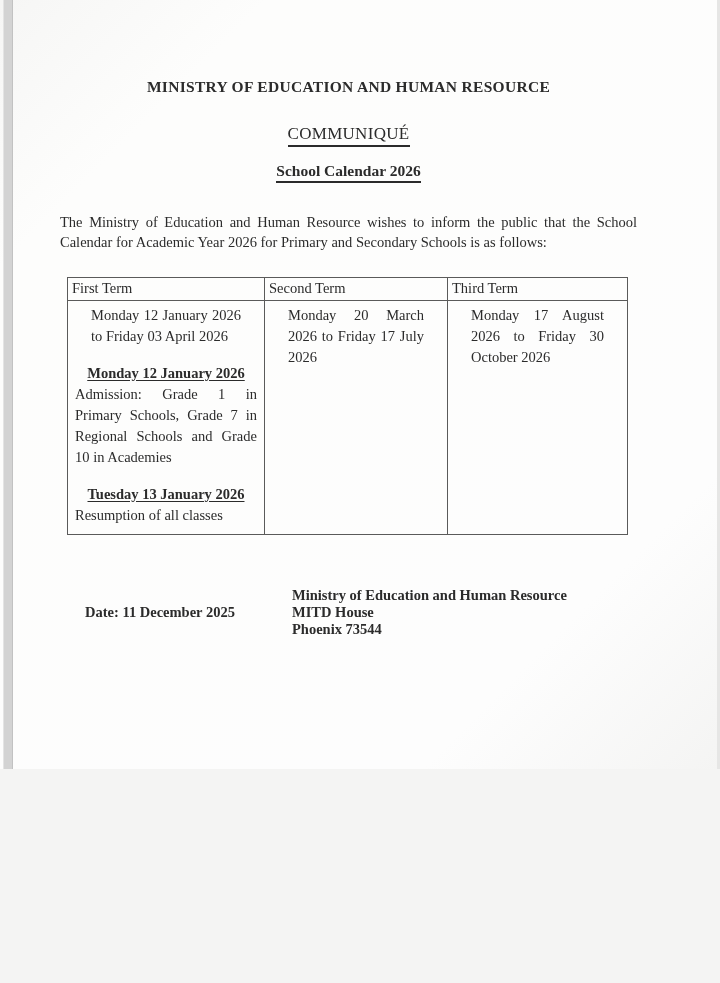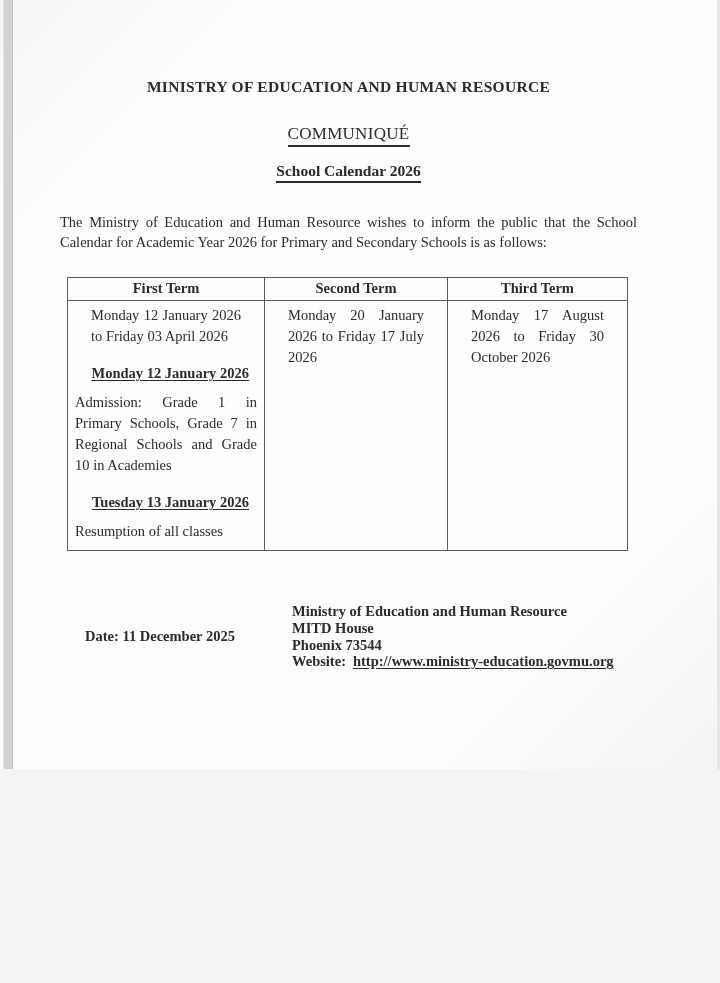--- a/index.html
+++ b/index.html
@@ -66,42 +66,42 @@
     margin-left: 7px;
     width: 560px;
     border-collapse: collapse;
     table-layout: fixed;
   }
   table.calendar th, table.calendar td {
     border: 1px solid #5a5a5a;
     font-size: 14.5px;
   }
   table.calendar th {
-    font-weight: bold;
-    text-align: center;
+    font-weight: normal;
+    text-align: left;
     padding: 2px 4px 3px;
   }
   table.calendar td {
     vertical-align: top;
     padding: 4px 7px 8px;
     line-height: 21px;
     text-align: justify;
     height: 203px;
   }
   col.c1 { width: 197px; }
   col.c2 { width: 183px; }
   col.c3 { width: 180px; }
 
   td p.dates { margin: 0 16px 16px; }
   td p.event-date {
-    margin: 8px;
+    margin: 0;
     font-weight: bold;
     text-decoration: underline;
     text-underline-offset: 2px;
-    text-align: right;
+    text-align: center;
   }
   td p.event-desc { margin: 0 0 16px; }
   td p.no-mb { margin-bottom: 0; }
 
   .footer {
     margin-top: 52px;
     display: flex;
     font-weight: bold;
     font-size: 14.5px;
   }
@@ -156,37 +156,34 @@
       <tbody>
         <tr>
           <td>
             <p class="dates">Monday 12 January 2026 to Friday 03 April 2026</p>
             <p class="event-date">Monday 12 January 2026</p>
             <p class="event-desc">Admission: Grade 1 in Primary Schools, Grade 7 in Regional Schools and Grade 10 in Academies</p>
             <p class="event-date">Tuesday 13 January 2026</p>
             <p class="event-desc no-mb">Resumption of all classes</p>
           </td>
           <td>
-            <p class="dates no-mb">Monday 20 January 2026 to Friday 17 July 2026</p>
+            <p class="dates no-mb">Monday 20 March 2026 to Friday 17 July 2026</p>
           </td>
           <td>
             <p class="dates no-mb">Monday 17 August 2026 to Friday 30 October 2026</p>
           </td>
         </tr>
       </tbody>
     </table>
 
     <div class="footer">
       <div class="date-col">
         <span>Date: 11 December 2025</span>
       </div>
       <div class="address-col">
         <div>Ministry of Education and Human Resource</div>
         <div>MITD House</div>
         <div>Phoenix 73544</div>
-        <div class="website-line">
-          <span>Website:</span><span class="url">http://www.ministry-education.govmu.org</span>
-        </div>
       </div>
     </div>
 
   </div>
 </div>
 
 </body></html>

